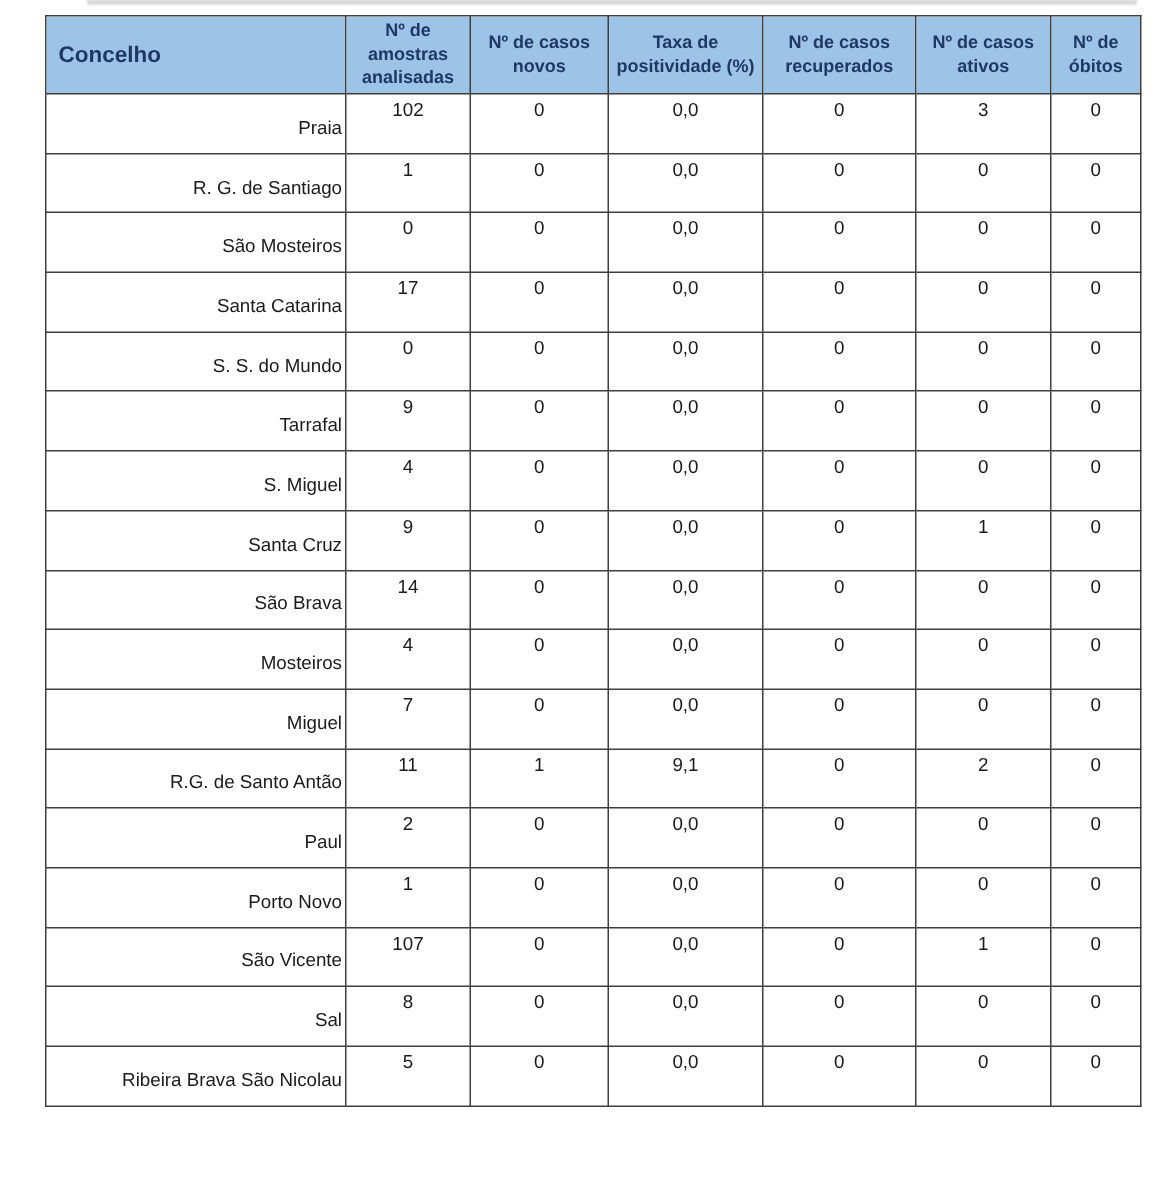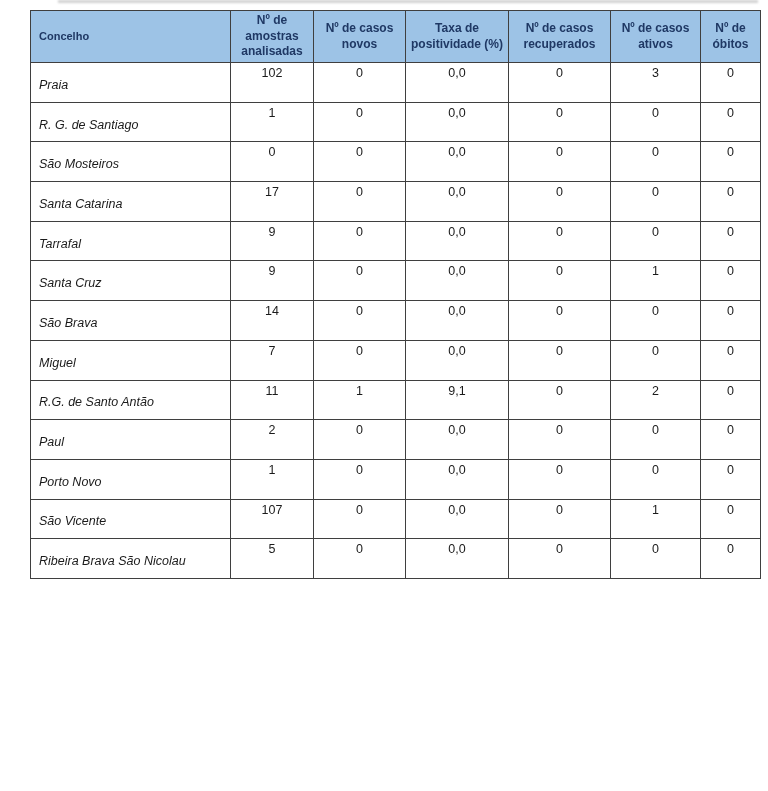--- a/index.html
+++ b/index.html
@@ -50,33 +50,32 @@
     font-size: 12px;
     line-height: 1.28;
     text-align: center;
     vertical-align: middle;
     height: 51px;
     padding: 2px 3px;
   }
   thead th.h-concelho {
     text-align: left;
     padding-left: 8px;
-    font-size: 11px;
+    font-size: 15px;
   }
   tbody td {
     font-size: 12.5px;
     color: #1b1b1b;
     height: 29.7px;
     background: #ffffff;
   }
   td.name {
-    text-align: left;
+    text-align: right;
     vertical-align: middle;
     padding: 7px 2px 2px 8px;
-    font-style: italic;
   }
   td.num {
     text-align: center;
     vertical-align: top;
     padding-top: 3px;
   }
 </style>
 </head>
 <body>
 
@@ -134,47 +133,74 @@
     <tr>
       <td class="name">Santa Catarina</td>
       <td class="num">17</td>
       <td class="num">0</td>
       <td class="num">0,0</td>
       <td class="num">0</td>
       <td class="num">0</td>
       <td class="num">0</td>
     </tr>
     <tr>
+      <td class="name">S. S. do Mundo</td>
+      <td class="num">0</td>
+      <td class="num">0</td>
+      <td class="num">0,0</td>
+      <td class="num">0</td>
+      <td class="num">0</td>
+      <td class="num">0</td>
+    </tr>
+    <tr>
       <td class="name">Tarrafal</td>
       <td class="num">9</td>
       <td class="num">0</td>
       <td class="num">0,0</td>
       <td class="num">0</td>
       <td class="num">0</td>
       <td class="num">0</td>
     </tr>
     <tr>
+      <td class="name">S. Miguel</td>
+      <td class="num">4</td>
+      <td class="num">0</td>
+      <td class="num">0,0</td>
+      <td class="num">0</td>
+      <td class="num">0</td>
+      <td class="num">0</td>
+    </tr>
+    <tr>
       <td class="name">Santa Cruz</td>
       <td class="num">9</td>
       <td class="num">0</td>
       <td class="num">0,0</td>
       <td class="num">0</td>
       <td class="num">1</td>
       <td class="num">0</td>
     </tr>
     <tr>
       <td class="name">São Brava</td>
       <td class="num">14</td>
       <td class="num">0</td>
       <td class="num">0,0</td>
       <td class="num">0</td>
       <td class="num">0</td>
       <td class="num">0</td>
     </tr>
     <tr>
+      <td class="name">Mosteiros</td>
+      <td class="num">4</td>
+      <td class="num">0</td>
+      <td class="num">0,0</td>
+      <td class="num">0</td>
+      <td class="num">0</td>
+      <td class="num">0</td>
+    </tr>
+    <tr>
       <td class="name">Miguel</td>
       <td class="num">7</td>
       <td class="num">0</td>
       <td class="num">0,0</td>
       <td class="num">0</td>
       <td class="num">0</td>
       <td class="num">0</td>
     </tr>
     <tr>
       <td class="name">R.G. de Santo Antão</td>
@@ -206,20 +232,29 @@
     <tr>
       <td class="name">São Vicente</td>
       <td class="num">107</td>
       <td class="num">0</td>
       <td class="num">0,0</td>
       <td class="num">0</td>
       <td class="num">1</td>
       <td class="num">0</td>
     </tr>
     <tr>
+      <td class="name">Sal</td>
+      <td class="num">8</td>
+      <td class="num">0</td>
+      <td class="num">0,0</td>
+      <td class="num">0</td>
+      <td class="num">0</td>
+      <td class="num">0</td>
+    </tr>
+    <tr>
       <td class="name">Ribeira Brava São Nicolau</td>
       <td class="num">5</td>
       <td class="num">0</td>
       <td class="num">0,0</td>
       <td class="num">0</td>
       <td class="num">0</td>
       <td class="num">0</td>
     </tr>
 
   </tbody>

